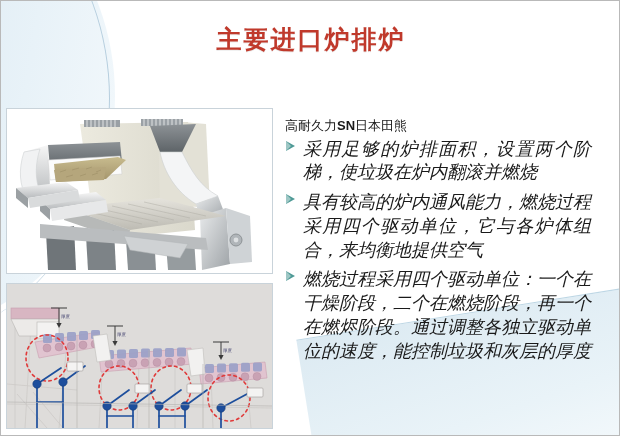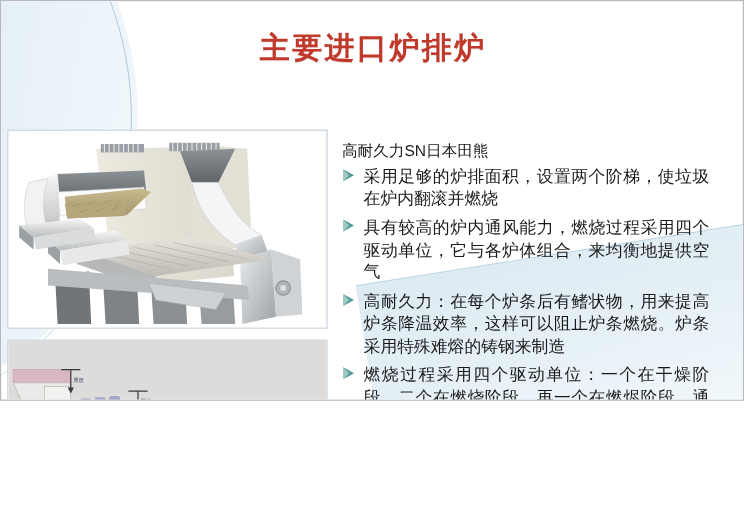--- a/index.html
+++ b/index.html
@@ -2,21 +2,21 @@
 <html><head>
 <meta charset="utf-8">
 <style>
   html,body{margin:0;padding:0;}
   body{
     width:620px;height:438px;overflow:hidden;
     font-family:"Liberation Sans","DejaVu Sans",sans-serif;
     background:#ffffff;
   }
   #slide{
-    position:relative;width:620px;height:334px;
+    position:relative;width:620px;height:436px;
     background:#ffffff;
     box-sizing:border-box;
     border:1px solid #b9b9b9;
     overflow:hidden;
   }
 
   
   .deco-left-band{
     position:absolute;left:-96px;top:-140px;
     width:210px;height:470px;
@@ -94,30 +94,31 @@
 
   
   .content{
     position:absolute;left:284px;top:116px;width:306px;
     z-index:6;
   }
   .lead{
     font-size:13px;color:#1a1a1a;line-height:1.35;
     margin:0 0 3px 0;white-space:nowrap;
   }
-  .lead b{font-weight:400;}
+  .lead b{font-weight:700;}
   ul.bullets{list-style:none;margin:0;padding:0;}
   ul.bullets li{
     position:relative;
     padding-left:18px;
     margin:0 0 6px 0;
-    font-size:14px;
+    font-size:18px;
     line-height:1.32;
     color:#1a1a1a;
     text-align:justify;
+    font-style:italic;
   }
   .bmark{
     position:absolute;left:1px;top:3px;
     width:0;height:0;
     border-left:9px solid #4f9a96;
     border-top:5px solid transparent;
     border-bottom:5px solid transparent;
   }
   .bmark::after{
     content:"";position:absolute;left:-9px;top:-5px;
@@ -375,18 +376,17 @@
         </g>
       </svg>
     </div>
   </div>
 
   <div class="content">
     <p class="lead"><span>高耐久力</span><b>SN</b><span>日本田熊</span></p>
     <ul class="bullets">
       <li><span class="bmark"></span><span>采用足够的炉排面积，设置两个阶梯，使垃圾在炉内翻滚并燃烧</span></li>
       <li><span class="bmark"></span><span>具有较高的炉内通风能力，燃烧过程采用四个驱动单位，它与各炉体组合，来均衡地提供空气</span></li>
-      <li><span class="bmark"></span><span>高耐久力：在每个炉条后有鳍状物，用来提高炉条降温效率，这样可以阻止炉条燃烧。炉条采用特殊难熔的铸钢来制造</span></li>
       <li><span class="bmark"></span><span>燃烧过程采用四个驱动单位：一个在干燥阶段，二个在燃烧阶段，再一个在燃烬阶段。通过调整各独立驱动单位的速度，能控制垃圾和灰层的厚度</span></li>
     </ul>
   </div>
 
 </div>
 
 </body></html>

